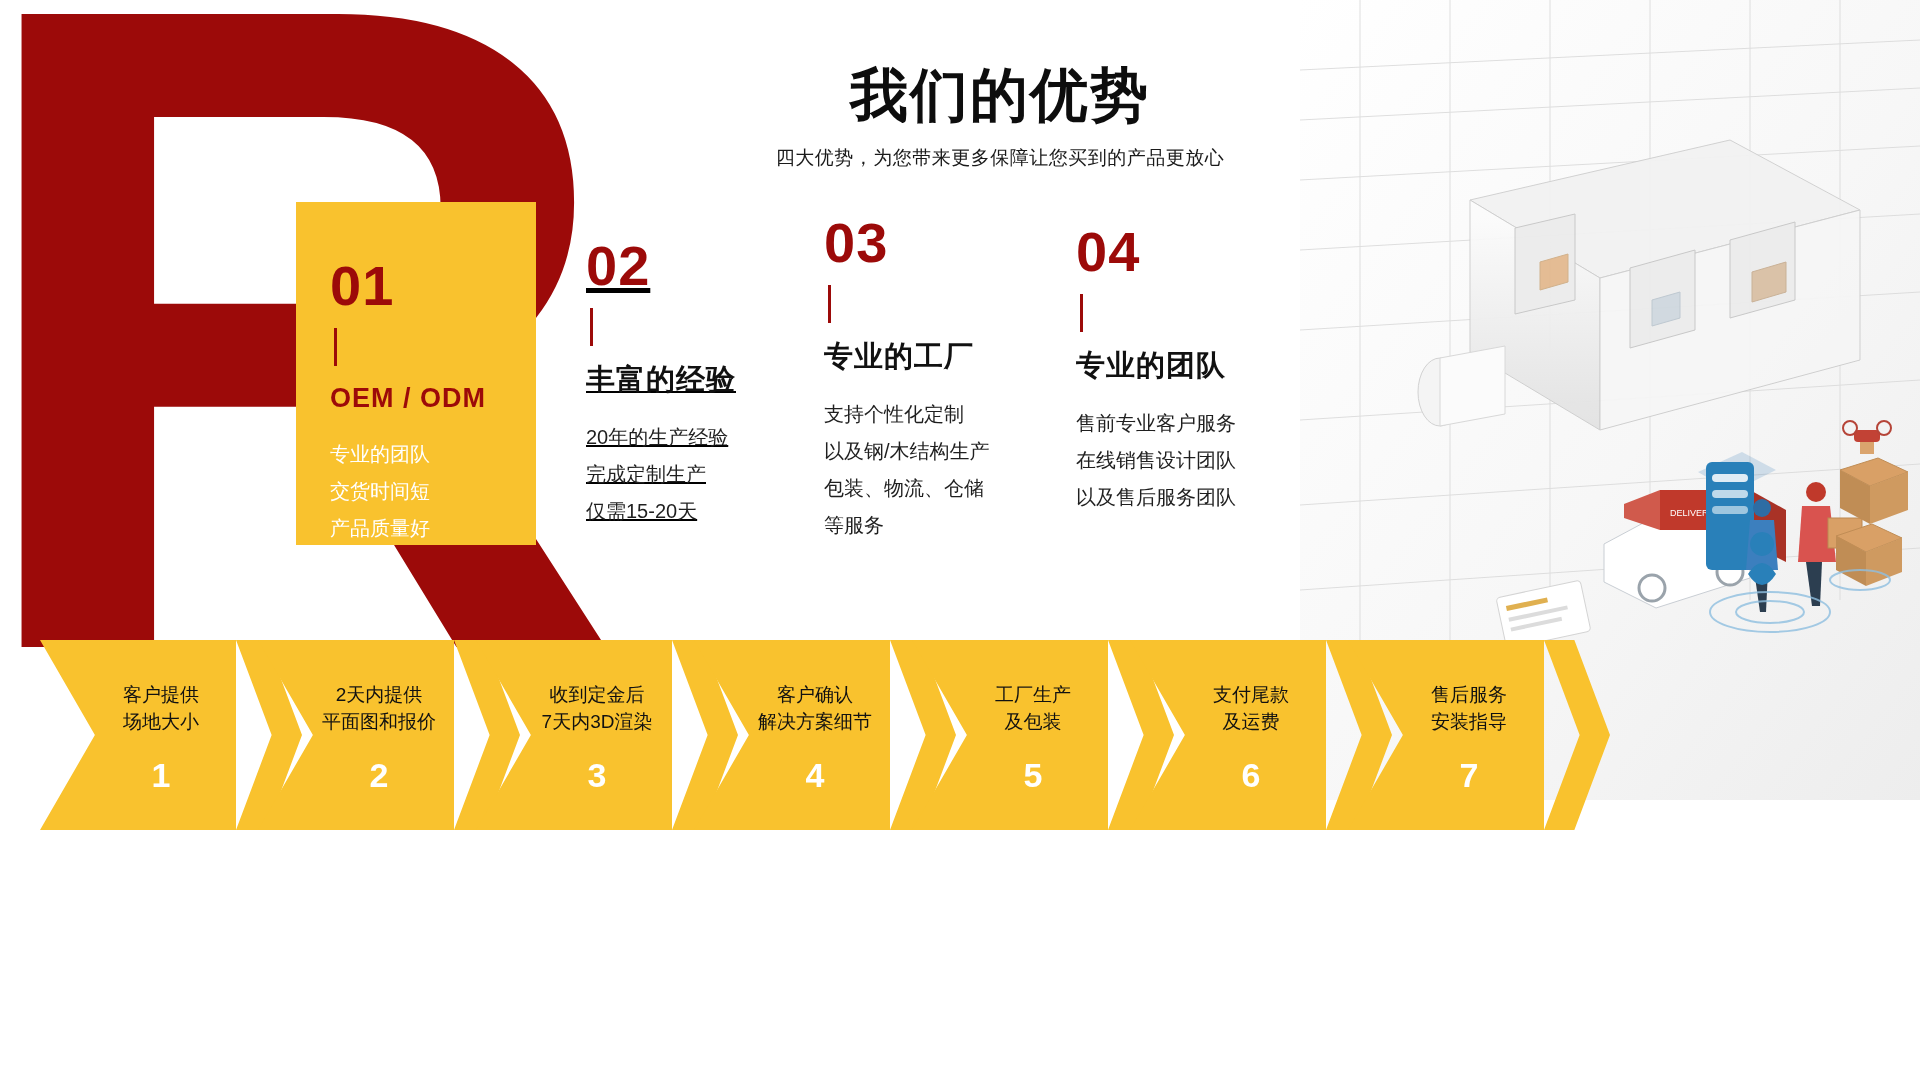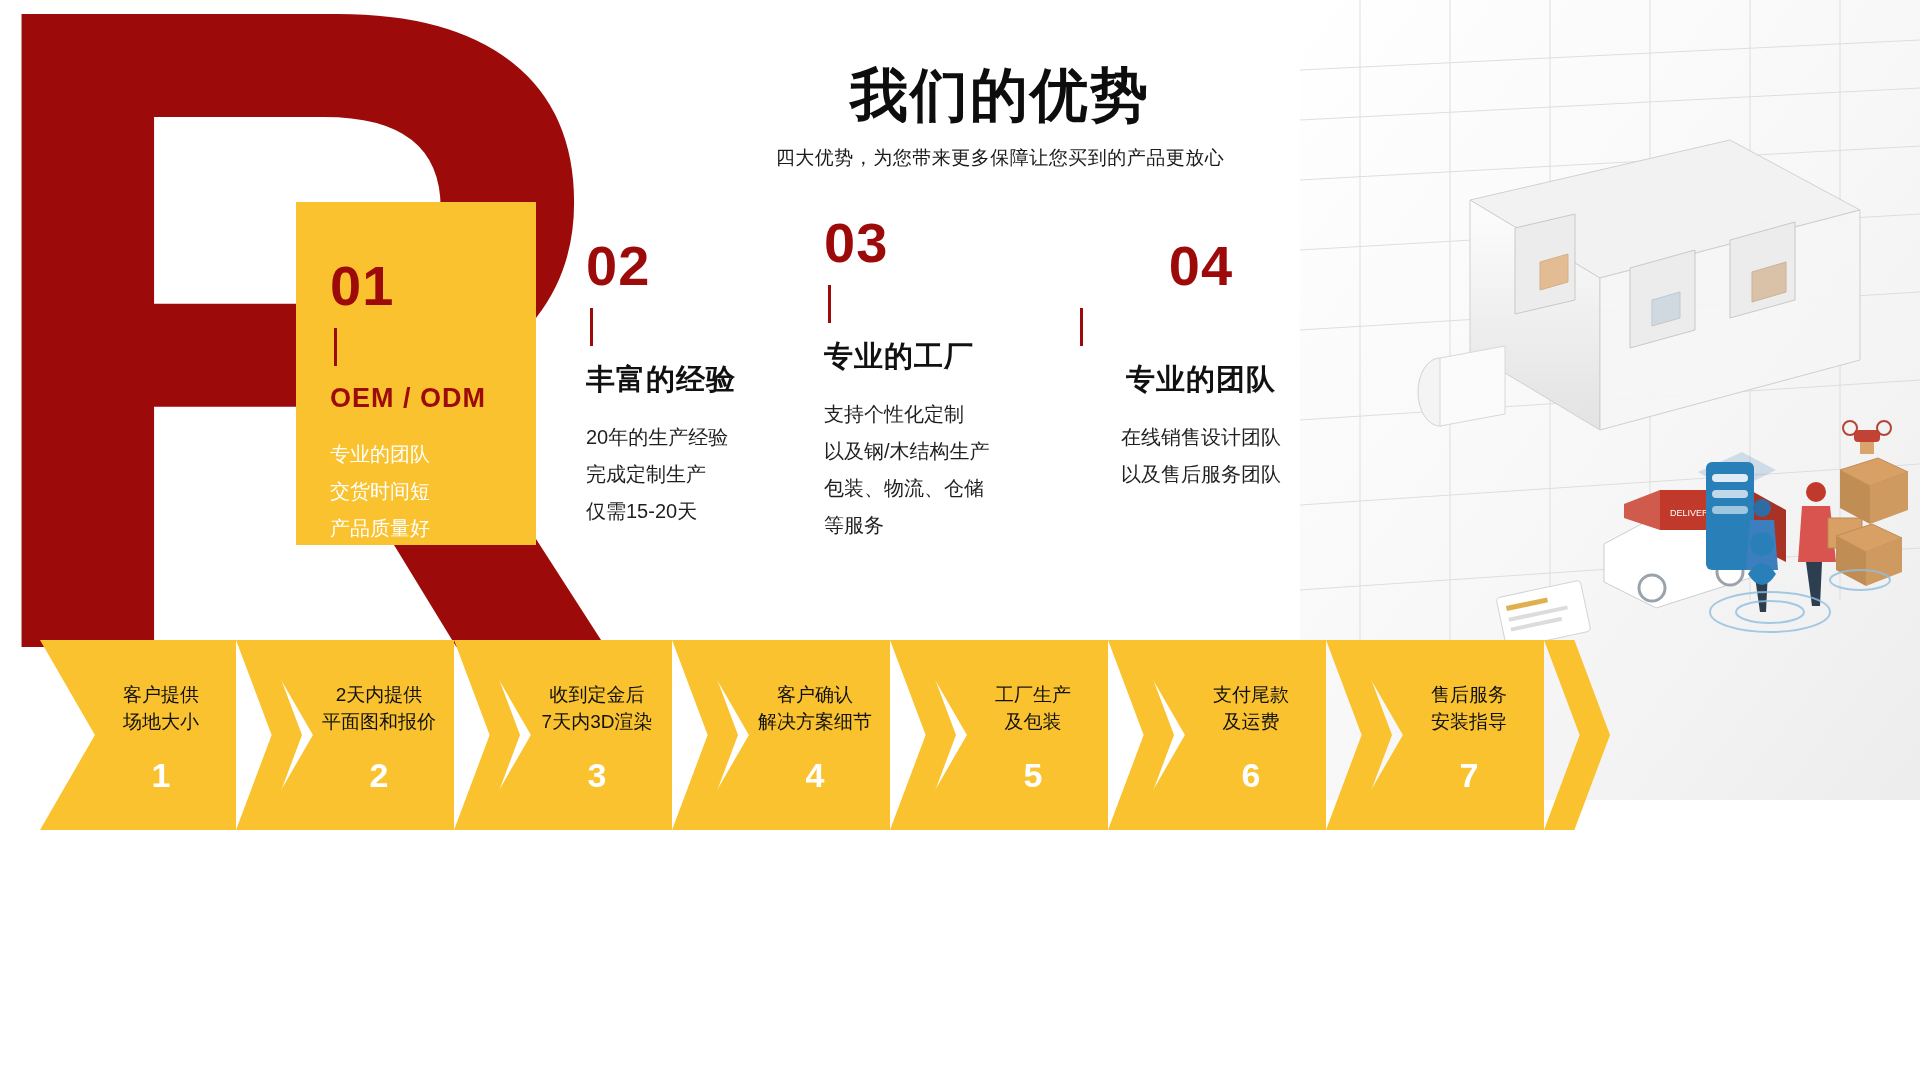--- a/index.html
+++ b/index.html
@@ -84,23 +84,23 @@
   #card-01 {
     background:#f9c22e;
     padding:60px 34px 44px 34px;
     left:296px; top:202px;
     width:240px; height:343px;
   }
   #card-01 .heading { color:#9c0a09; font-size:27px; letter-spacing:1px; }
   #card-01 .lines { color:#ffffff; }
   #card-01 .num { margin-top:-4px; }
 
-  #card-02 { left:586px; top:238px; }
+  #card-02 { left:586px; top:238px;text-decoration:underline; }
   #card-03 { left:824px; top:215px; }
-  #card-04 { left:1076px; top:238px;text-align:center; }
+  #card-04 { left:1076px; top:224px; }
 
   
   .process { position:absolute; left:0; top:640px; width:1920px; height:220px; z-index:6; }
   .step { position:absolute; top:0; width:244px; height:190px; }
   .chev-body {
     position:absolute; left:0; top:0;
     width:196px; height:190px;
     background:#f9c22e;
     clip-path:polygon(0 0, 100% 0, 100% 100%, 0 100%, 28% 50%);
   }
@@ -295,20 +295,21 @@
         <div>包装、物流、仓储</div>
         <div>等服务</div>
       </div>
     </div>
 
     <div class="card" id="card-04">
       <div class="num">04</div>
       <div class="rule"></div>
       <div class="heading">专业的团队</div>
       <div class="lines">
+        <div>售前专业客户服务</div>
         <div>在线销售设计团队</div>
         <div>以及售后服务团队</div>
       </div>
     </div>
 
   </div>
 
   <div class="process">
 
     <div class="step" style="left:40px">

